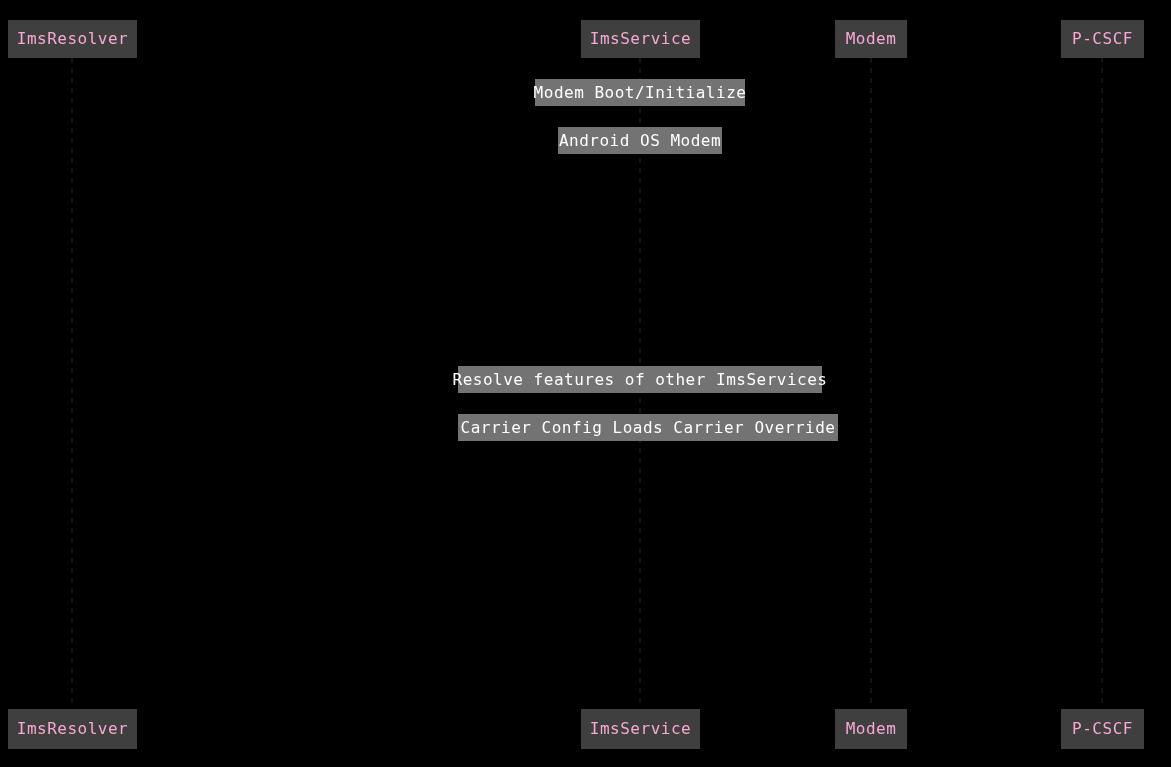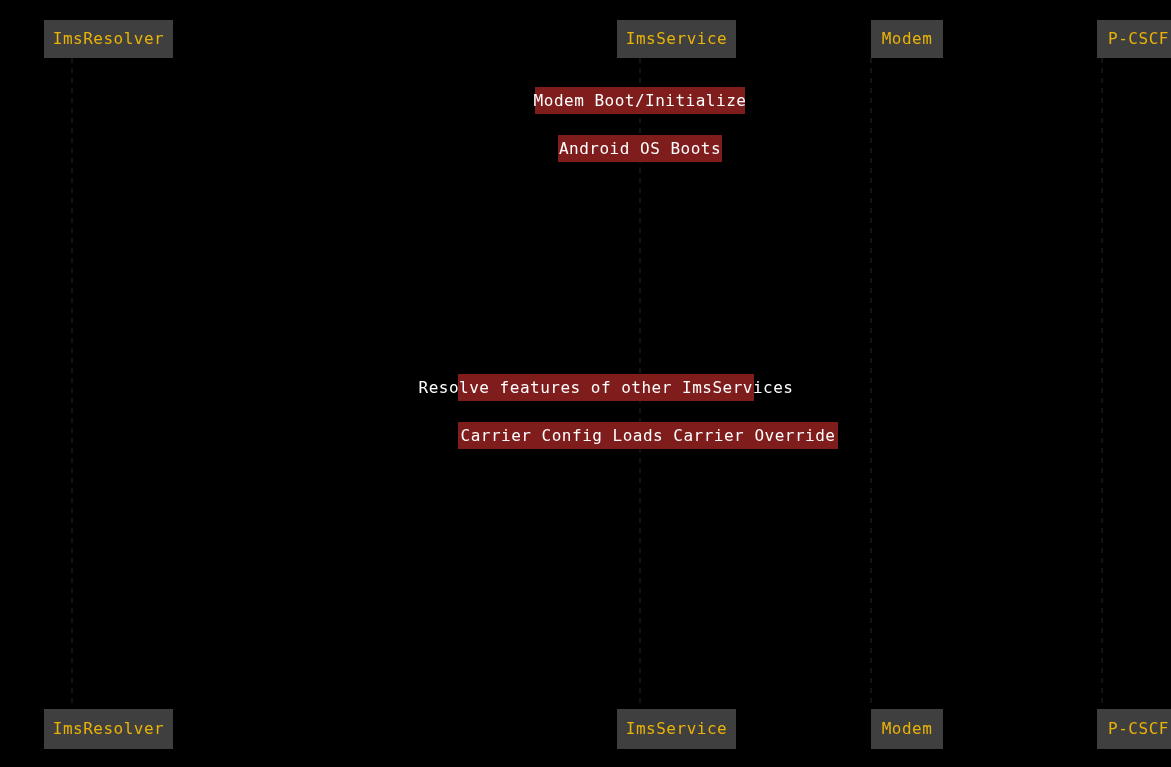--- a/index.html
+++ b/index.html
@@ -28,65 +28,63 @@
       #131313 0px, #131313 5px,
       rgba(0,0,0,0) 5px, rgba(0,0,0,0) 10px
     );
     background-size: 2px 10px;
     background-repeat: repeat-y;
   }
   
   .participant {
     position: absolute;
     background: #3f3f3f;
-    color: #eab308;
+    color: #f9a8d4;
     font-size: 16px;
     line-height: 1;
     display: flex;
     align-items: center;
     justify-content: center;
     letter-spacing: 0.5px;
     white-space: nowrap;
     box-sizing: border-box;
-    margin-left: 36px;
   }
   
   .note {
     position: absolute;
-    background: #7f1d1d;
+    background: #737373;
     color: #ffffff;
     font-size: 16px;
     line-height: 1;
     display: flex;
     align-items: center;
     justify-content: center;
     letter-spacing: 0.5px;
     white-space: nowrap;
     box-sizing: border-box;
-    margin-top: 8px;
   }
 </style>
 </head>
 <body>
 
 <div id="diagram">
 
   <div class="lifeline" style="left:71px;"></div>
   <div class="lifeline" style="left:639px;"></div>
   <div class="lifeline" style="left:870px;"></div>
   <div class="lifeline" style="left:1101px;"></div>
 
   <div class="participant" style="left:8px;   top:20px; width:129px; height:38px;">ImsResolver</div>
   <div class="participant" style="left:581px; top:20px; width:119px; height:38px;">ImsService</div>
   <div class="participant" style="left:835px; top:20px; width:72px;  height:38px;">Modem</div>
   <div class="participant" style="left:1061px;top:20px; width:83px;  height:38px;">P-CSCF</div>
 
   <div class="note" style="left:535px; top:79px;  width:210px; height:27px;">Modem Boot/Initialize</div>
-  <div class="note" style="left:558px; top:127px; width:164px; height:27px;">Android OS Boots</div>
-  <div class="note" style="left:458px; top:366px; width:296px; height:27px;">Resolve features of other ImsServices</div>
+  <div class="note" style="left:558px; top:127px; width:164px; height:27px;">Android OS Modem</div>
+  <div class="note" style="left:458px; top:366px; width:364px; height:27px;">Resolve features of other ImsServices</div>
   <div class="note" style="left:458px; top:414px; width:380px; height:27px;">Carrier Config Loads Carrier Override</div>
 
   <div class="participant" style="left:8px;   top:709px; width:129px; height:40px;">ImsResolver</div>
   <div class="participant" style="left:581px; top:709px; width:119px; height:40px;">ImsService</div>
   <div class="participant" style="left:835px; top:709px; width:72px;  height:40px;">Modem</div>
   <div class="participant" style="left:1061px;top:709px; width:83px;  height:40px;">P-CSCF</div>
 
 </div>
 
 </body></html>

